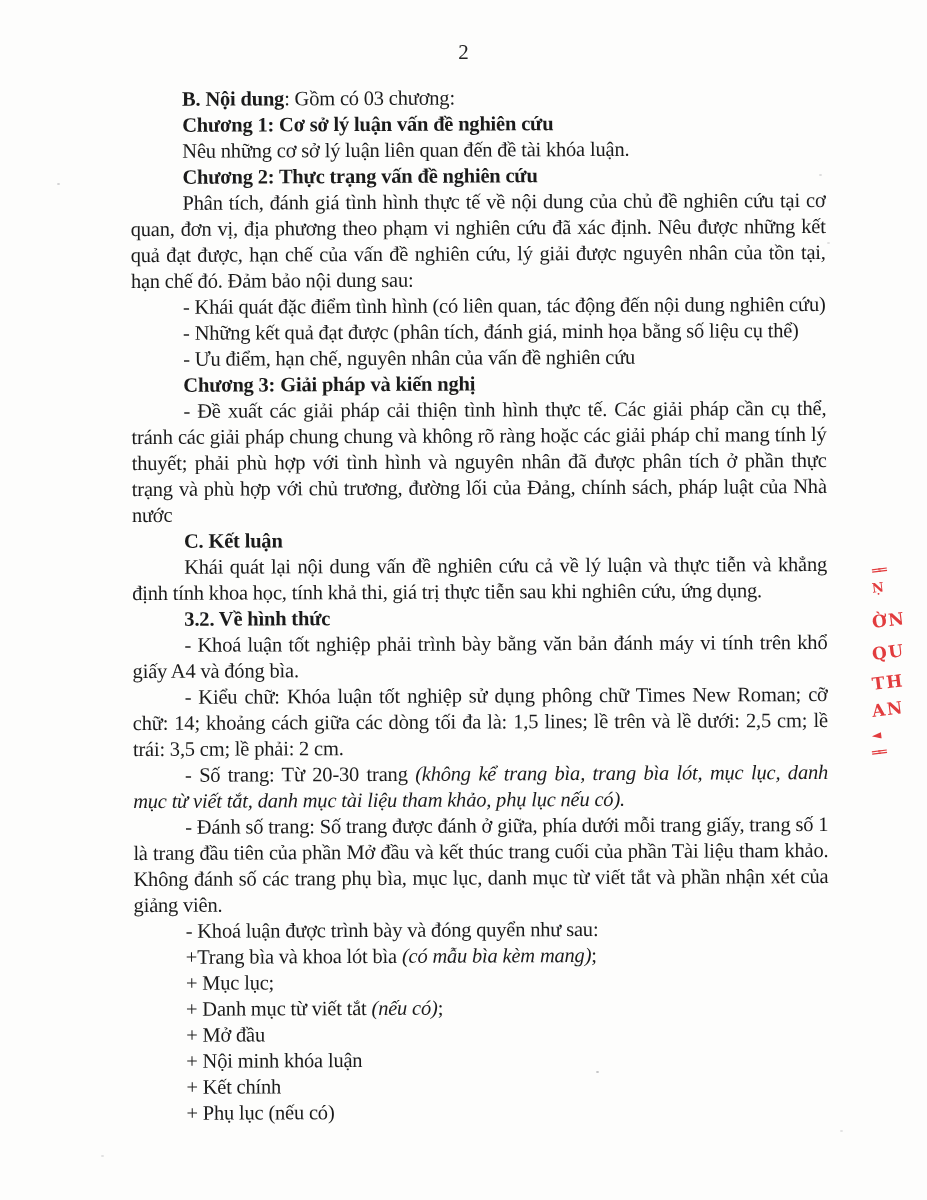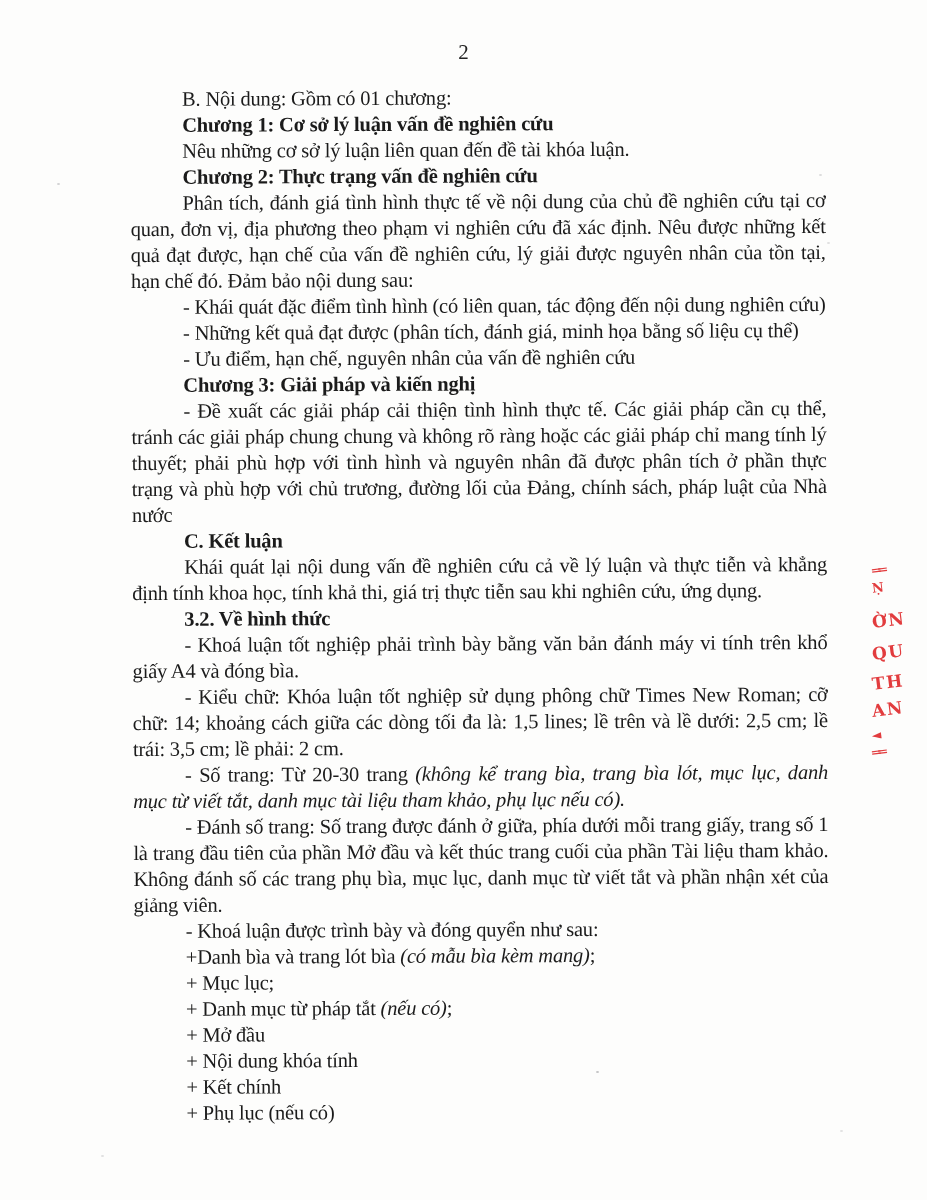--- a/index.html
+++ b/index.html
@@ -12,21 +12,21 @@
   .pnum {
     position:absolute; top:40px; left:0; width:927px;
     text-align:center; font-size:21px; color:#222;
   }
   .content {
     position:absolute; left:130px; top:86px; width:695px;
     font-size:20.5px; line-height:26px; letter-spacing:-0.2px;
     transform:rotate(-0.25deg); transform-origin:top left;
   }
   .content p { margin:0; text-align:justify; text-indent:52px; }
-  .lead-bold { font-weight:normal; }
+  .lead-bold { font-weight:bold; }
   .heading {
     font-weight:bold; margin:5px 0 0 0; text-indent:52px;
     text-align:left; white-space:nowrap;
   }
   .para { margin-top:1px; }
   .single { text-align:left; white-space:nowrap; }
   .dash-item { margin:3px 0 0 0; text-indent:52px; text-align:left; white-space:nowrap; }
   .plus-item { margin:2px 0 0 0; text-indent:52px; text-align:left; white-space:nowrap; }
   .it { font-style:italic; }
   
@@ -61,21 +61,21 @@
 </style>
 </head>
 <body>
 
 <div class="page">
 
   <div class="pnum">2</div>
 
   <div class="content">
 
-    <p class="para single"><span class="lead-bold">B. Nội dung</span><span>: Gồm có 01 chương:</span></p>
+    <p class="para single"><span class="lead-bold">B. Nội dung</span><span>: Gồm có 03 chương:</span></p>
 
     <p class="heading">Chương 1: Cơ sở lý luận vấn đề nghiên cứu</p>
     <p class="para single">Nêu những cơ sở lý luận liên quan đến đề tài khóa luận.</p>
 
     <p class="heading">Chương 2: Thực trạng vấn đề nghiên cứu</p>
     <p class="para">Phân tích, đánh giá tình hình thực tế về nội dung của chủ đề nghiên cứu tại cơ quan, đơn vị, địa phương theo phạm vi nghiên cứu đã xác định. Nêu được những kết quả đạt được, hạn chế của vấn đề nghiên cứu, lý giải được nguyên nhân của tồn tại, hạn chế đó. Đảm bảo nội dung sau:</p>
 
     <p class="dash-item">- Khái quát đặc điểm tình hình (có liên quan, tác động đến nội dung nghiên cứu)</p>
     <p class="dash-item">- Những kết quả đạt được (phân tích, đánh giá, minh họa bằng số liệu cụ thể)</p>
     <p class="dash-item">- Ưu điểm, hạn chế, nguyên nhân của vấn đề nghiên cứu</p>
@@ -89,29 +89,29 @@
     <p class="heading">3.2. Về hình thức</p>
     <p class="para">- Khoá luận tốt nghiệp phải trình bày bằng văn bản đánh máy vi tính trên khổ giấy A4 và đóng bìa.</p>
     <p class="para">- Kiểu chữ: Khóa luận tốt nghiệp sử dụng phông chữ Times New Roman; cỡ chữ: 14; khoảng cách giữa các dòng tối đa là: 1,5 lines; lề trên và lề dưới: 2,5 cm; lề trái: 3,5 cm; lề phải: 2 cm.</p>
 
     <p class="para"><span>- Số trang: Từ 20-30 trang </span><span class="it">(không kể trang bìa, trang bìa lót, mục lục, danh mục từ viết tắt, danh mục tài liệu tham khảo, phụ lục nếu có).</span></p>
 
     <p class="para">- Đánh số trang: Số trang được đánh ở giữa, phía dưới mỗi trang giấy, trang số 1 là trang đầu tiên của phần Mở đầu và kết thúc trang cuối của phần Tài liệu tham khảo. Không đánh số các trang phụ bìa, mục lục, danh mục từ viết tắt và phần nhận xét của giảng viên.</p>
 
     <p class="dash-item">- Khoá luận được trình bày và đóng quyển như sau:</p>
 
-    <p class="plus-item"><span>+Danh bìa và trang lót bìa </span><span class="it">(có mẫu bìa kèm mang)</span><span>;</span></p>
+    <p class="plus-item"><span>+Trang bìa và khoa lót bìa </span><span class="it">(có mẫu bìa kèm mang)</span><span>;</span></p>
 
     <p class="plus-item"><span>+ Mục lục;</span></p>
 
-    <p class="plus-item"><span>+ Danh mục từ pháp tắt </span><span class="it">(nếu có)</span><span>;</span></p>
+    <p class="plus-item"><span>+ Danh mục từ viết tắt </span><span class="it">(nếu có)</span><span>;</span></p>
 
     <p class="plus-item"><span>+ Mở đầu</span></p>
 
-    <p class="plus-item"><span>+ Nội dung khóa tính</span></p>
+    <p class="plus-item"><span>+ Nội minh khóa luận</span></p>
 
     <p class="plus-item"><span>+ Kết chính</span></p>
 
     <p class="plus-item"><span>+ Phụ lục (nếu có)</span></p>
 
   </div>
 
   <div class="red-note" style="color: rgb(226, 60, 62);">
     <span>══</span>
     <span>Ṇ</span>

